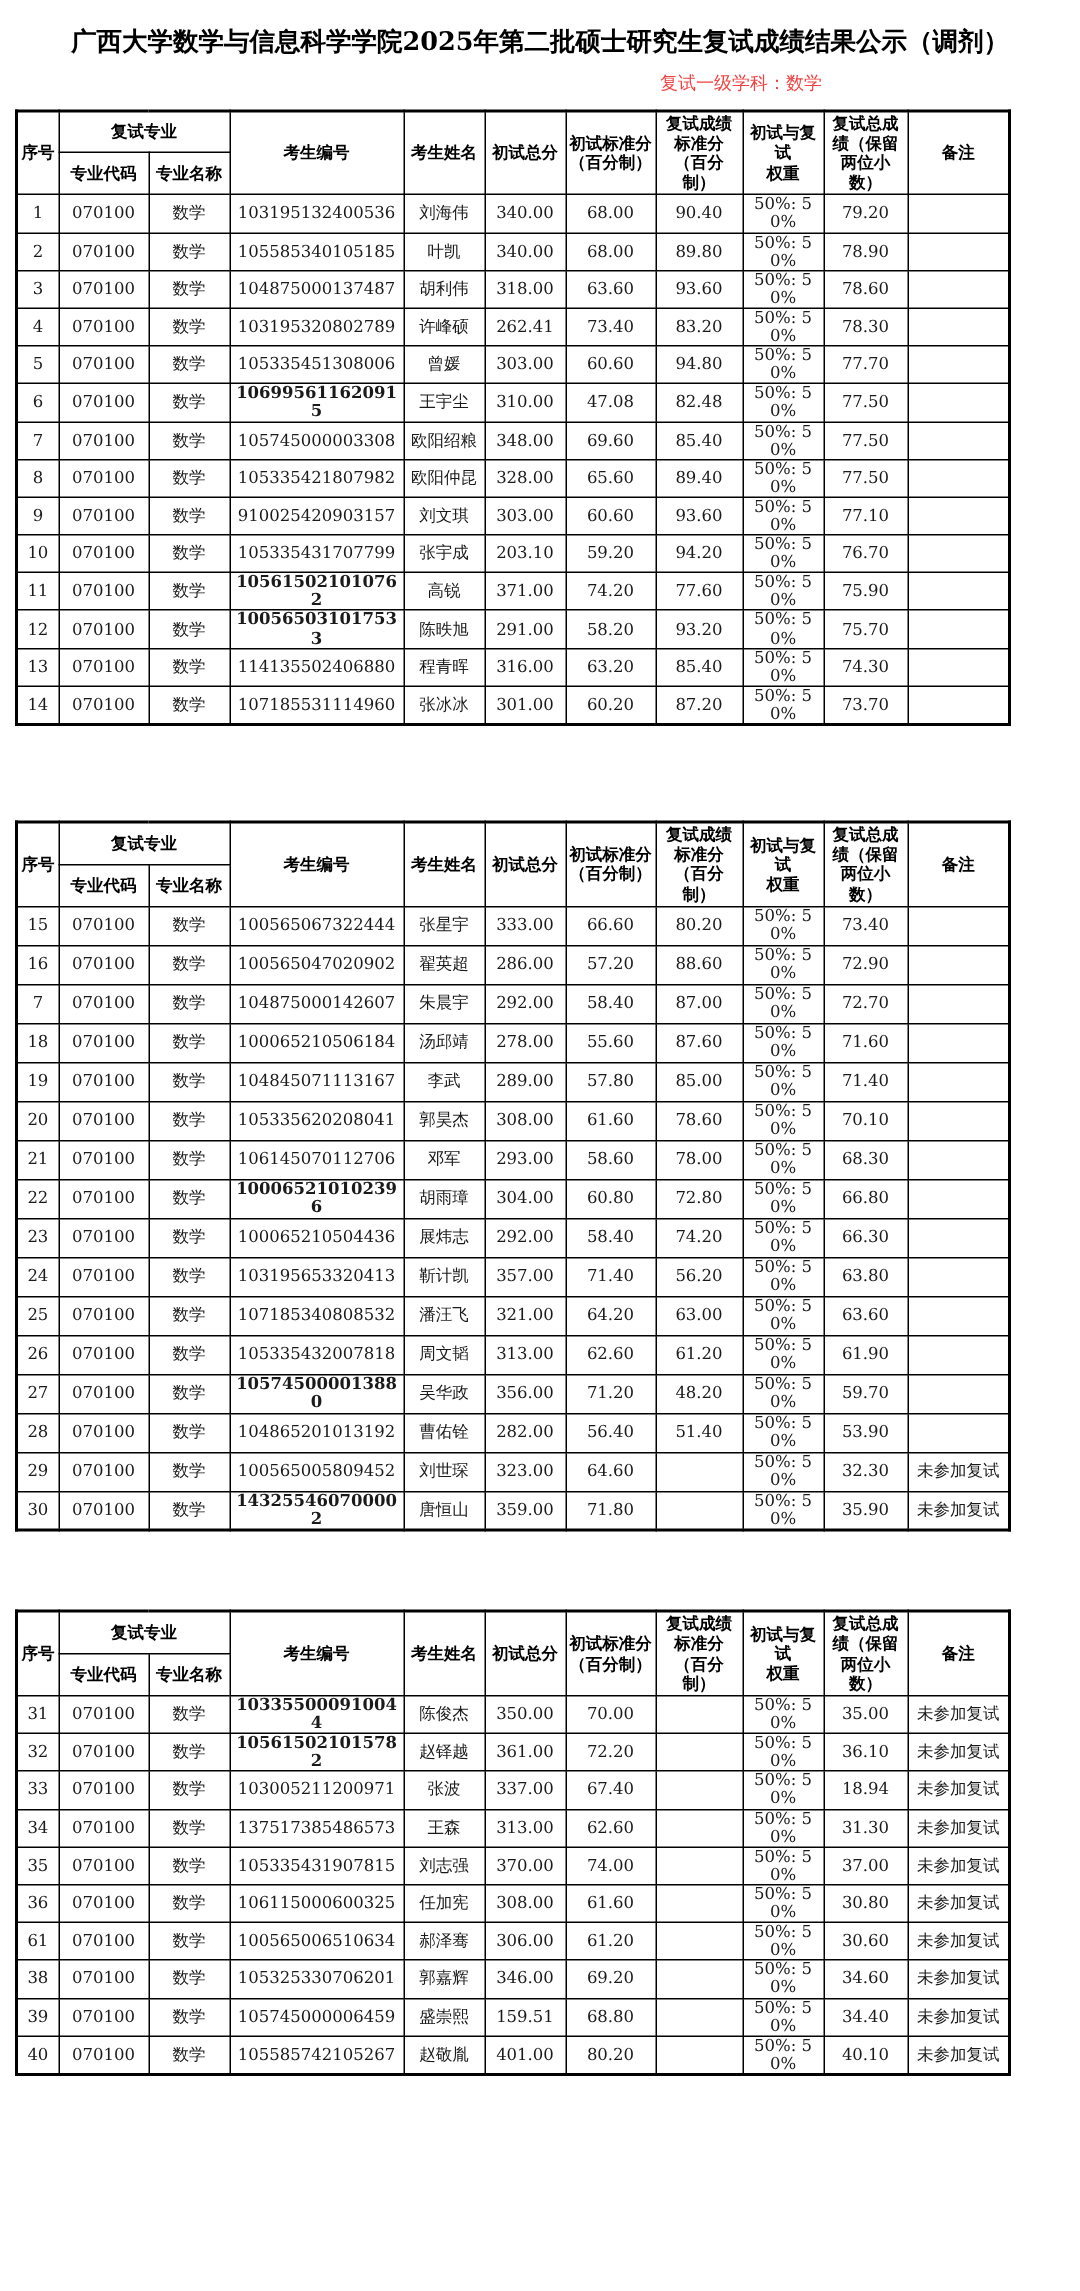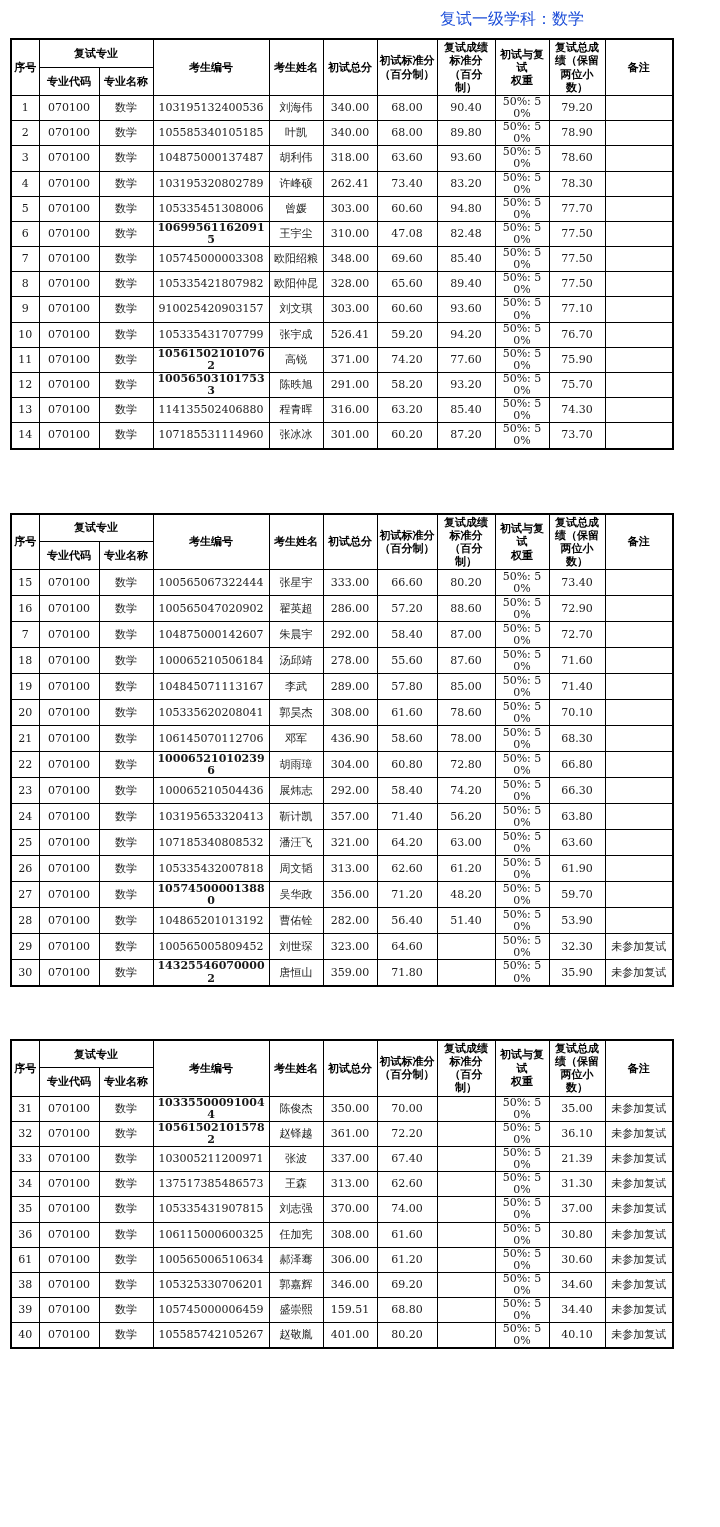--- a/index.html
+++ b/index.html
@@ -11,21 +11,21 @@
     overflow:hidden;
   }
   .page { width:720px; height:1527px; }
   .doc-title {
     margin:18px 4px 0 4px;
     font-size:17px; font-weight:bold; text-align:center;
     color:#000; line-height:1.25;
   }
   .subject-line {
     margin:9px 0 0 440px;
-    font-size:16px; color:#1d4ed8; line-height:1.2;
+    font-size:12px; color:#ef4444; line-height:1.2;
   }
   table.score-table {
     border-collapse:collapse;
     table-layout:fixed;
     margin-left:10px;
     border:2px solid #000;
     background:#fff;
   }
   .t1 { margin-top:10px; }
   .t2 { margin-top:63px; }
@@ -55,20 +55,21 @@
   col.c-rstd   { width:58px; }
   col.c-weight { width:54px; }
   col.c-final  { width:56px; }
   col.c-remark { width:68px; }
 </style>
 </head>
 <body>
 
 <div class="page">
 
+  <div class="doc-title">广西大学数学与信息科学学院2025年第二批硕士研究生复试成绩结果公示（调剂）</div>
   <div class="subject-line">复试一级学科：数学</div>
 
   <table class="score-table t1">
     <colgroup>
       <col class="c-seq">
         <col class="c-code">
         <col class="c-mname">
         <col class="c-id">
       <col class="c-name">
         <col class="c-total">
@@ -213,21 +214,21 @@
           <td>50%: 50%</td>
           <td>77.10</td>
           <td></td>
         </tr>
         <tr>
           <td>10</td>
           <td>070100</td>
           <td>数学</td>
           <td>105335431707799</td>
           <td>张宇成</td>
-          <td>526.41</td>
+          <td>203.10</td>
           <td>59.20</td>
           <td>94.20</td>
           <td>50%: 50%</td>
           <td>76.70</td>
           <td></td>
         </tr>
         <tr>
           <td>11</td>
           <td>070100</td>
           <td>数学</td>
@@ -392,21 +393,21 @@
           <td>50%: 50%</td>
           <td>70.10</td>
           <td></td>
         </tr>
         <tr>
           <td>21</td>
           <td>070100</td>
           <td>数学</td>
           <td>106145070112706</td>
           <td>邓军</td>
-          <td>436.90</td>
+          <td>293.00</td>
           <td>58.60</td>
           <td>78.00</td>
           <td>50%: 50%</td>
           <td>68.30</td>
           <td></td>
         </tr>
         <tr>
           <td>22</td>
           <td>070100</td>
           <td>数学</td>
@@ -588,21 +589,21 @@
         <tr>
           <td>33</td>
           <td>070100</td>
           <td>数学</td>
           <td>103005211200971</td>
           <td>张波</td>
           <td>337.00</td>
           <td>67.40</td>
           <td></td>
           <td>50%: 50%</td>
-          <td>21.39</td>
+          <td>18.94</td>
           <td>未参加复试</td>
         </tr>
         <tr>
           <td>34</td>
           <td>070100</td>
           <td>数学</td>
           <td>137517385486573</td>
           <td>王森</td>
           <td>313.00</td>
           <td>62.60</td>

